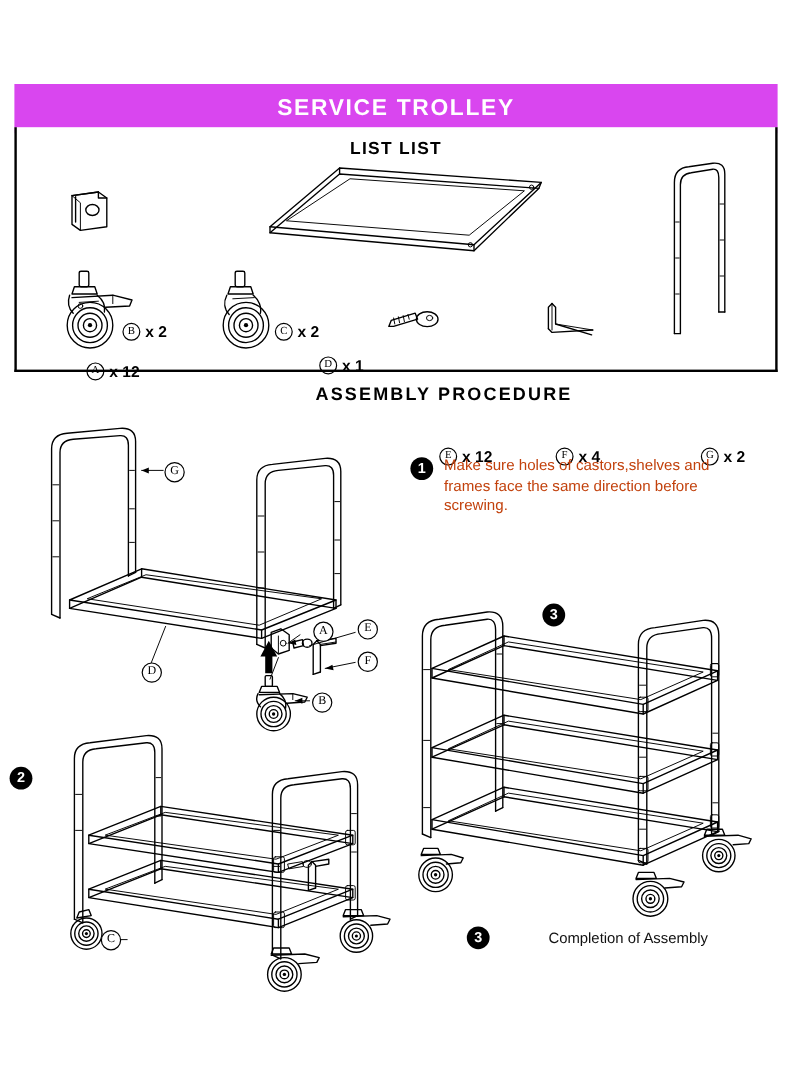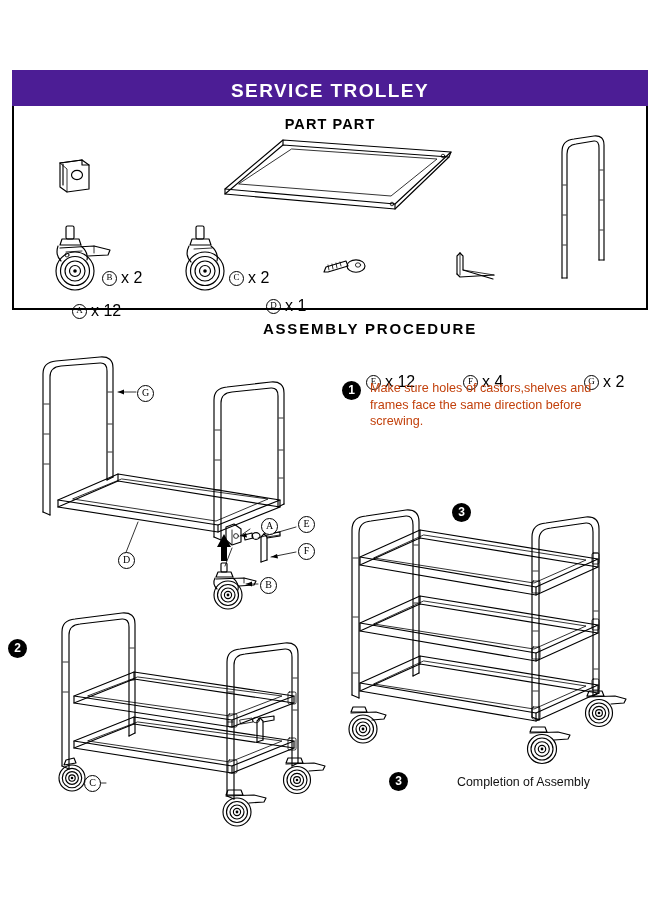--- a/index.html
+++ b/index.html
@@ -22,21 +22,21 @@
     inset: 0;
   }
 
   
   .title-bar {
     position: absolute;
     left: 12px;
     top: 70px;
     width: 636px;
     height: 41px;
-    background: #4c1d95;
+    background: #d946ef;
     display: flex;
     align-items: center;
     justify-content: center;
     text-align: right;
   }
   .title-bar .title-text {
     color: #ffffff;
     font-size: 19px;
     font-weight: bold;
     letter-spacing: 1.4px;
@@ -91,21 +91,21 @@
     width: 13px;
     height: 13px;
     border: 1.1px solid #000;
     border-radius: 50%;
     font-size: 9px;
     line-height: 11px;
     text-align: center;
     font-family: "Liberation Serif", serif;
     flex: none;
   }
-  .qty { font-size: 16px; }
+  .qty { font-size: 13px; font-weight: bold; }
 
   
   .callout {
     position: absolute;
     width: 15px;
     height: 15px;
     border: 1.2px solid #000;
     border-radius: 50%;
     font-size: 10px;
     line-height: 13px;
@@ -150,21 +150,21 @@
 </head>
 <body>
 
 <div id="sheet">
 
   <div class="title-bar">
     <span class="title-text">SERVICE TROLLEY</span>
   </div>
 
   <div class="partlist-panel">
-    <div class="partlist-heading">PART PART</div>
+    <div class="partlist-heading">LIST LIST</div>
 
     <svg style="position:absolute; left:35px; top:45px;" width="50" height="46" viewBox="0 0 50 46">
       <path class="ln" d="M11 12 L11 36 L18 41 L40 38 L40 14 L33 9 Z"></path>
       <path class="ln" d="M11 12 L33 9"></path>
       <path class="ln" d="M33 9 L33 14 L40 14"></path>
       <path class="ln" d="M14 13 L14 34"></path>
       <ellipse class="ln" cx="28" cy="24" rx="5.5" ry="4.6"></ellipse>
       <path class="ln-thin" d="M18 41 L18 18 L11 12"></path>
     </svg>
     <div class="part-label" style="left:58px; top:196px;">

